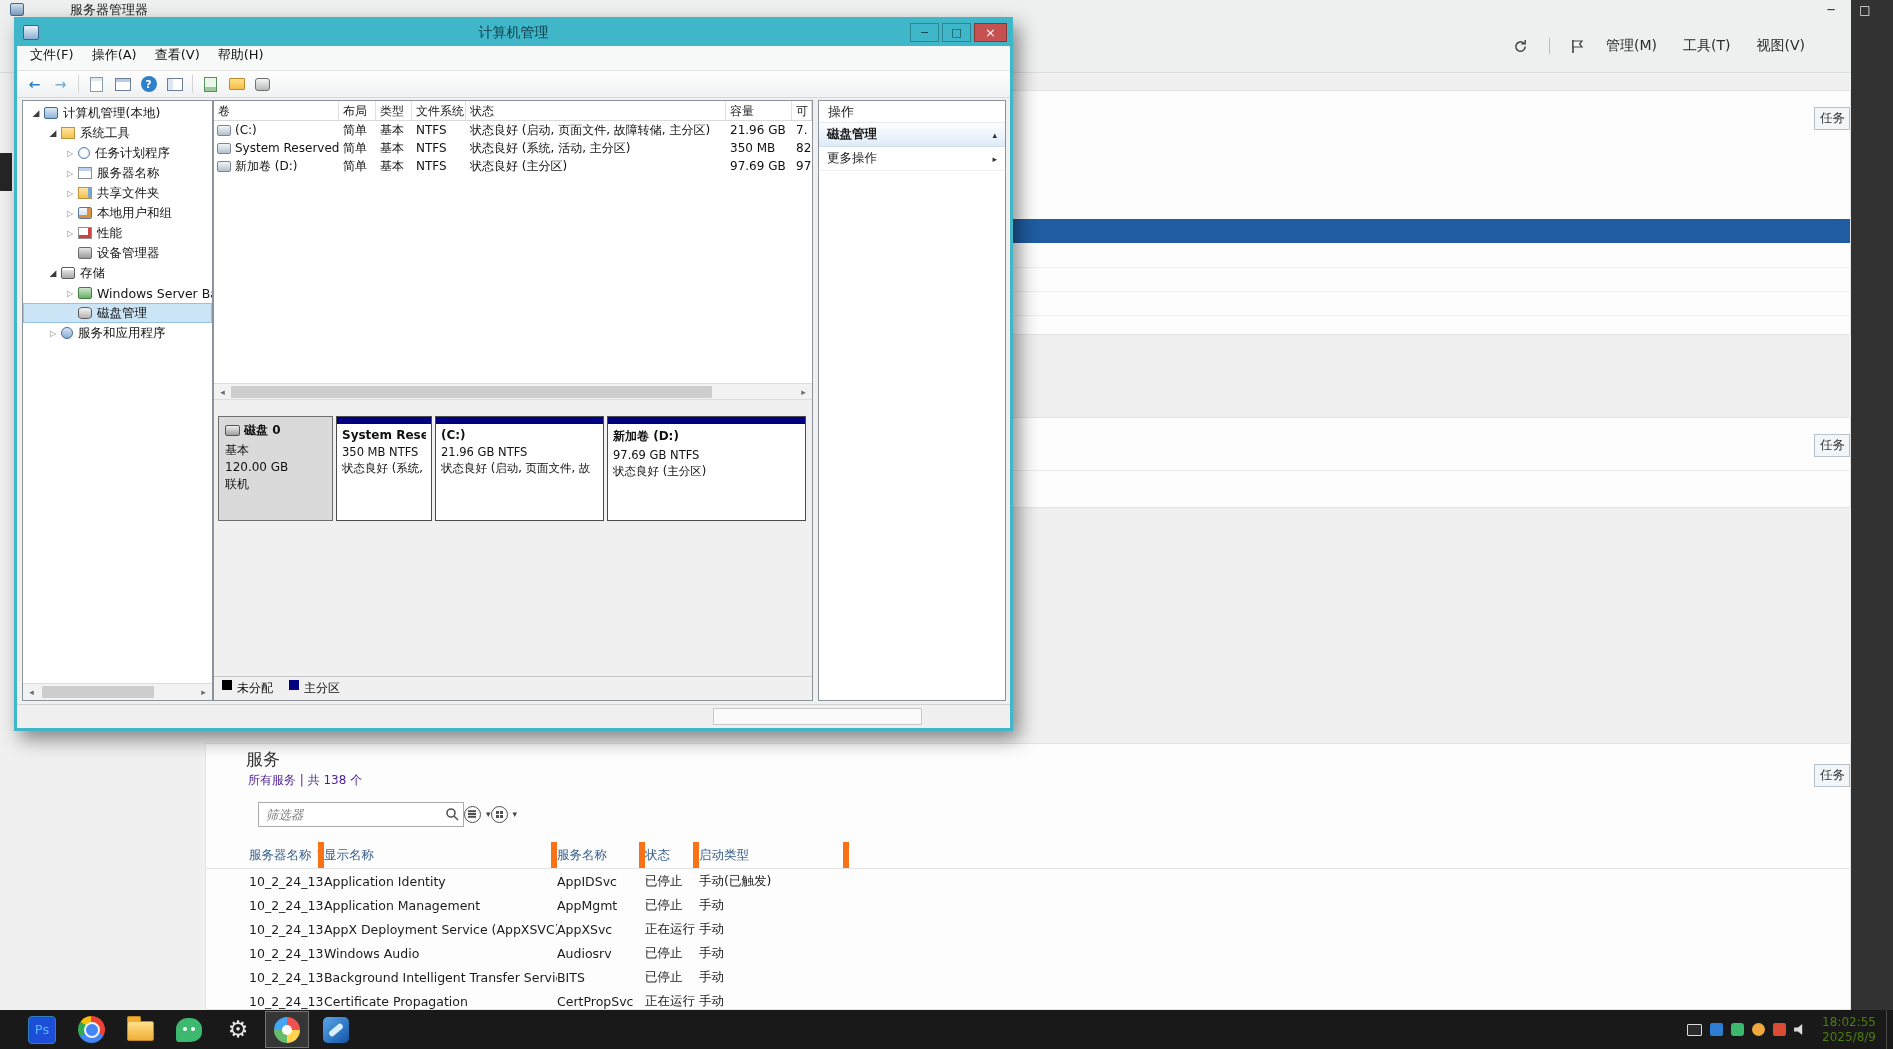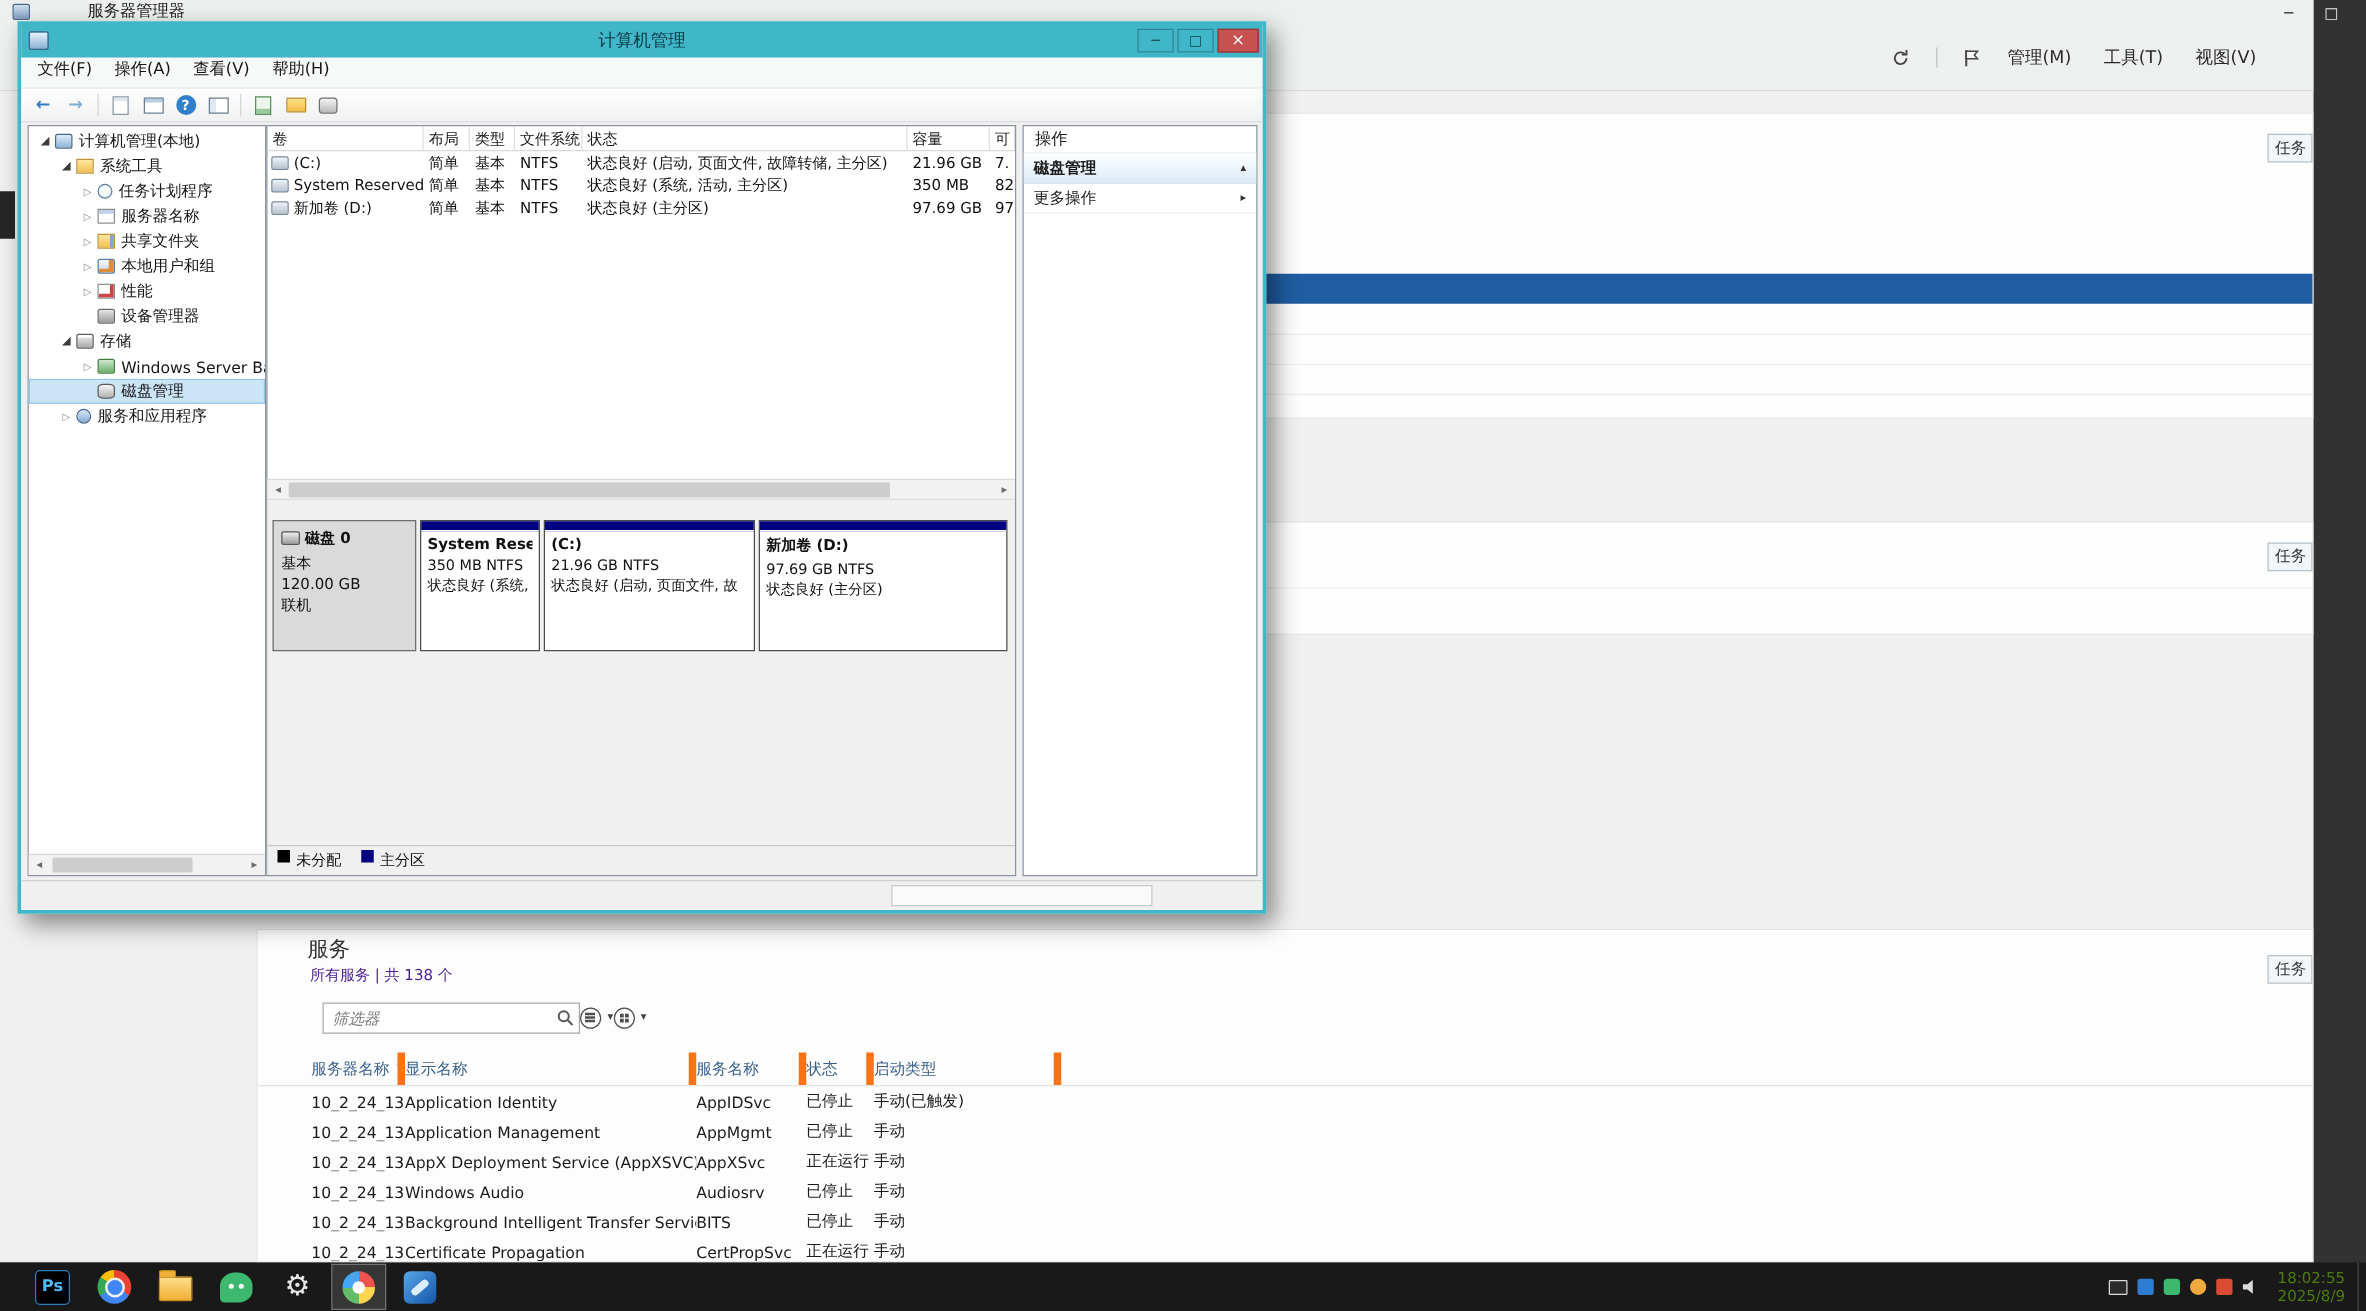--- a/index.html
+++ b/index.html
@@ -146,21 +146,21 @@
 .act-more{height:24px;display:flex;align-items:center;justify-content:space-between;padding:0 8px;font-size:12.5px;color:#1c1c1c;border-bottom:1px solid #f0f0f0}
 .cm-status{height:24px;background:#f0f0f0;border-top:1px solid #d2d2d2;position:relative}
 .status-cell{position:absolute;left:696px;top:3px;width:209px;height:17px;border:1px solid #c8c8c8;background:#fafafa}
 
 
 .taskbar{position:absolute;left:0;bottom:0;width:1893px;height:39px;background:#191919;display:flex;align-items:center;padding-left:20px;z-index:50}
 .tb-apps{display:flex;align-items:center;gap:5px;height:100%}
 .tb-slot{width:44px;height:37px;display:flex;align-items:center;justify-content:center;border:1px solid transparent}
 .tb-slot.active{background:rgba(255,255,255,.13);border-color:rgba(255,255,255,.3)}
 .app{display:flex;align-items:center;justify-content:center}
-.app-photoshop{width:28px;height:28px;background:#000000;border:1.5px solid #2e7fb8;border-radius:4px;color:#53b9f7;font-weight:bold;font-size:13px}
+.app-photoshop{width:28px;height:28px;background:#1d4ed8;border:1.5px solid #2e7fb8;border-radius:4px;color:#53b9f7;font-weight:normal;font-size:13px}
 .app-chrome{width:27px;height:27px;border-radius:50%;background:conic-gradient(from 0deg,#ea4335 0 33%,#4285f4 33% 66%,#34a853 66% 85%,#fbbc05 85% 100%);position:relative}
 .app-chrome::after{content:"";position:absolute;left:6px;top:6px;width:12px;height:12px;border-radius:50%;background:#4285f4;border:2.5px solid #f1f1f1}
 .app-file-explorer{width:27px;height:20px;background:linear-gradient(#ffdf8a,#efae35);border:1px solid #c08a1f;border-radius:2px;position:relative;margin-top:3px}
 .app-file-explorer::before{content:"";position:absolute;left:-1px;top:-6px;width:12px;height:5px;background:#efae35;border:1px solid #c08a1f;border-bottom:none;border-radius:2px 2px 0 0}
 .app-wechat{width:26px;height:24px;background:#3cb96e;border-radius:46% 46% 42% 14%;position:relative}
 .app-wechat::after{content:"";position:absolute;left:7px;top:9px;width:4px;height:4px;border-radius:50%;background:#fff;box-shadow:8px 0 0 #fff}
 .app-settings{color:#e6e6e6;font-size:23px;line-height:1}
 .app-screen-recorder{width:26px;height:26px;border-radius:50%;background:conic-gradient(#ef5350 0 25%,#ffd54f 25% 50%,#66bb6a 50% 75%,#42a5f5 75% 100%);position:relative}
 .app-screen-recorder::after{content:"";position:absolute;left:8px;top:8px;width:10px;height:10px;border-radius:50%;background:#fdfdfd}
 .app-remote-tool{width:26px;height:26px;border-radius:5px;background:linear-gradient(135deg,#5aa7e8,#1255a8);position:relative}

